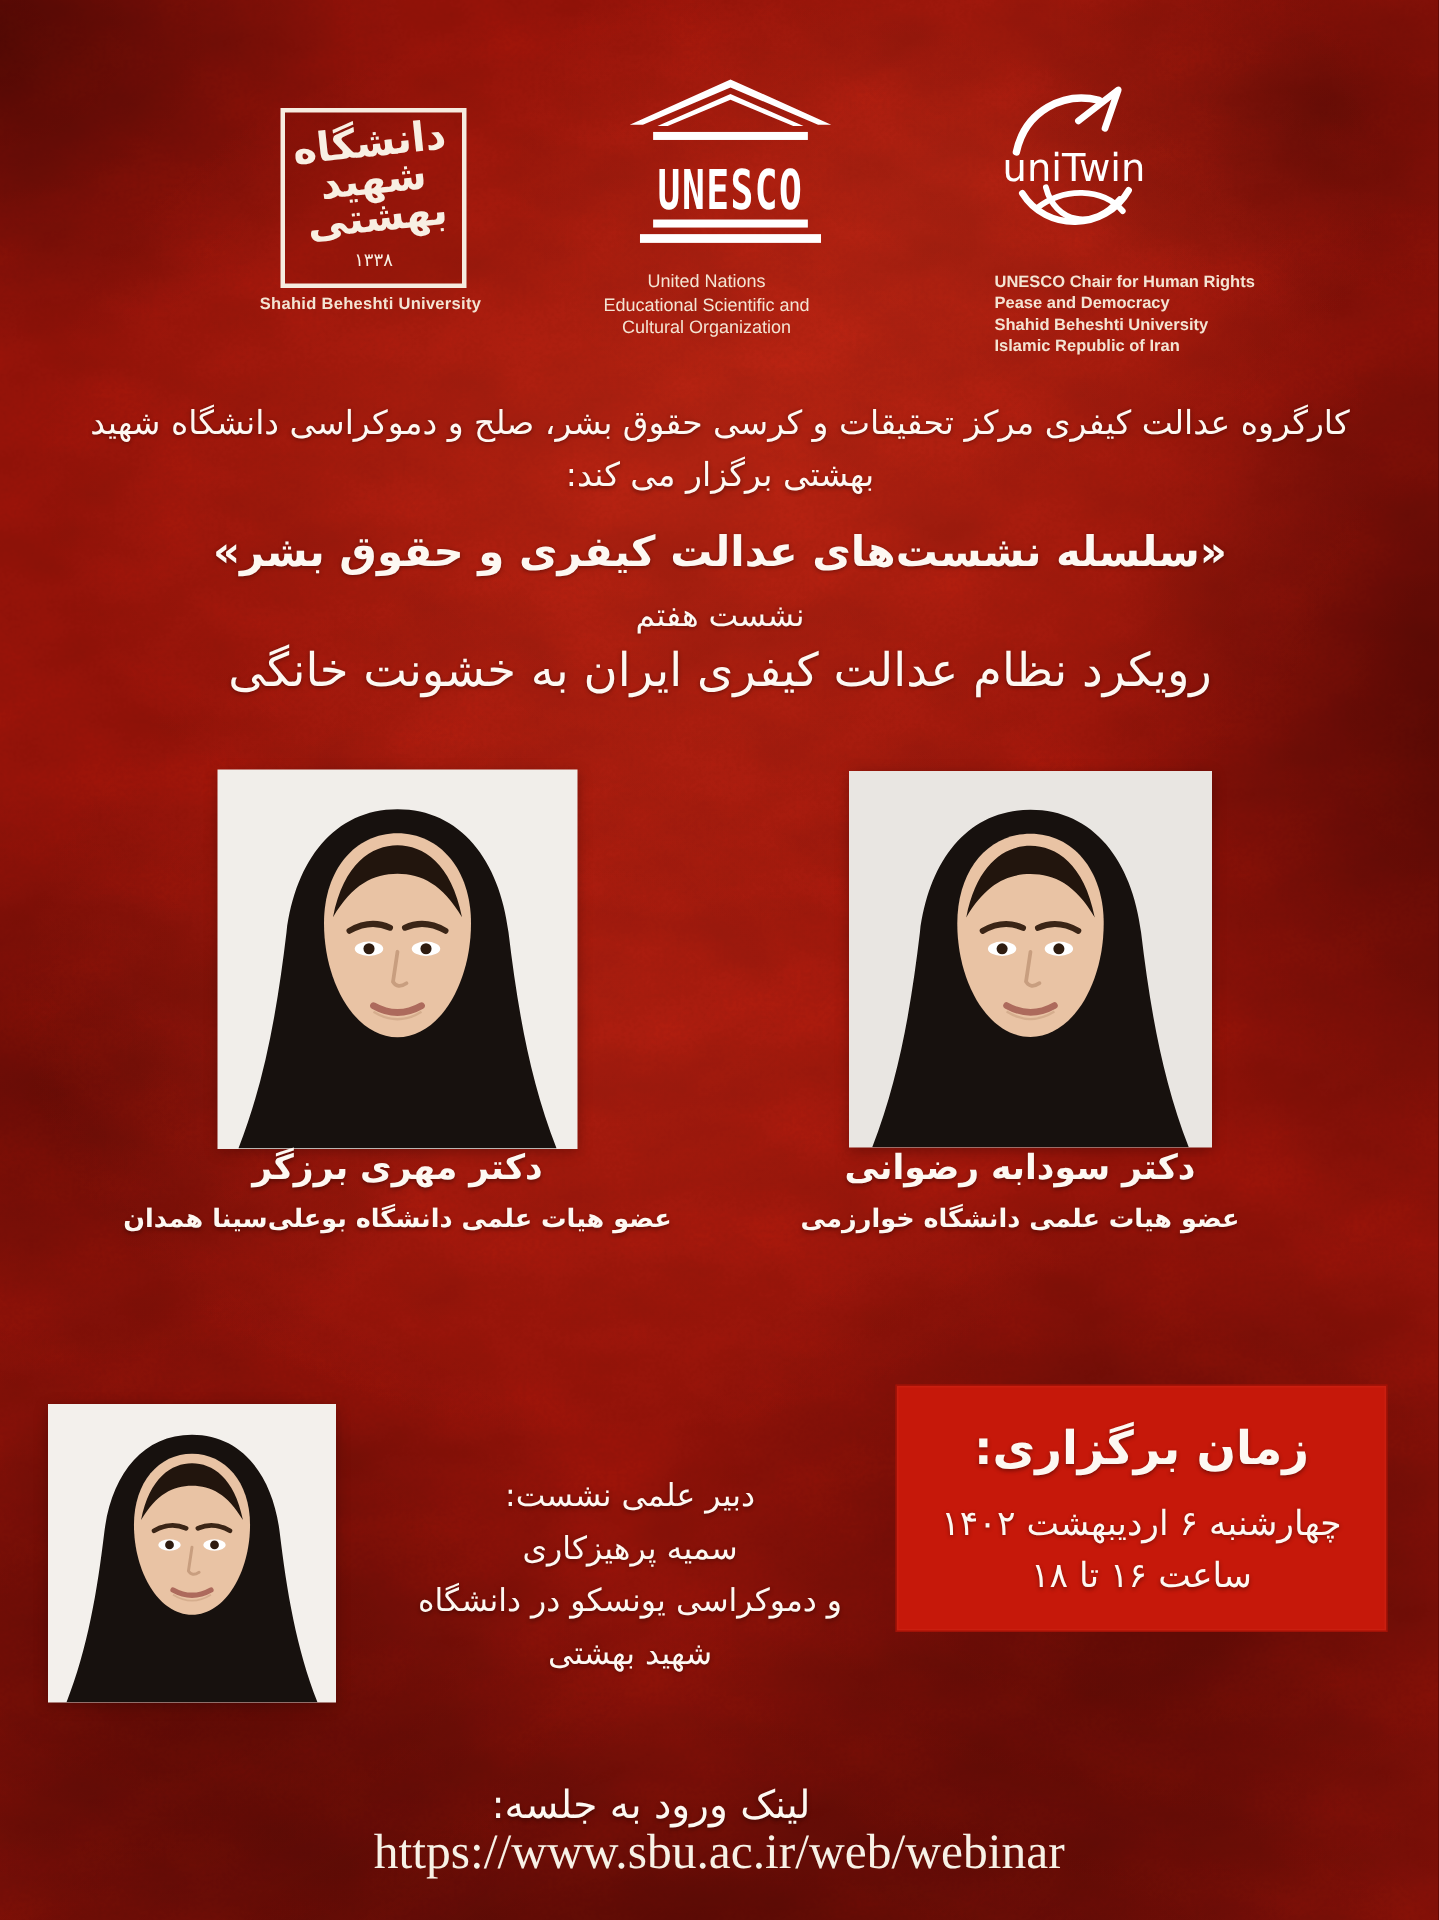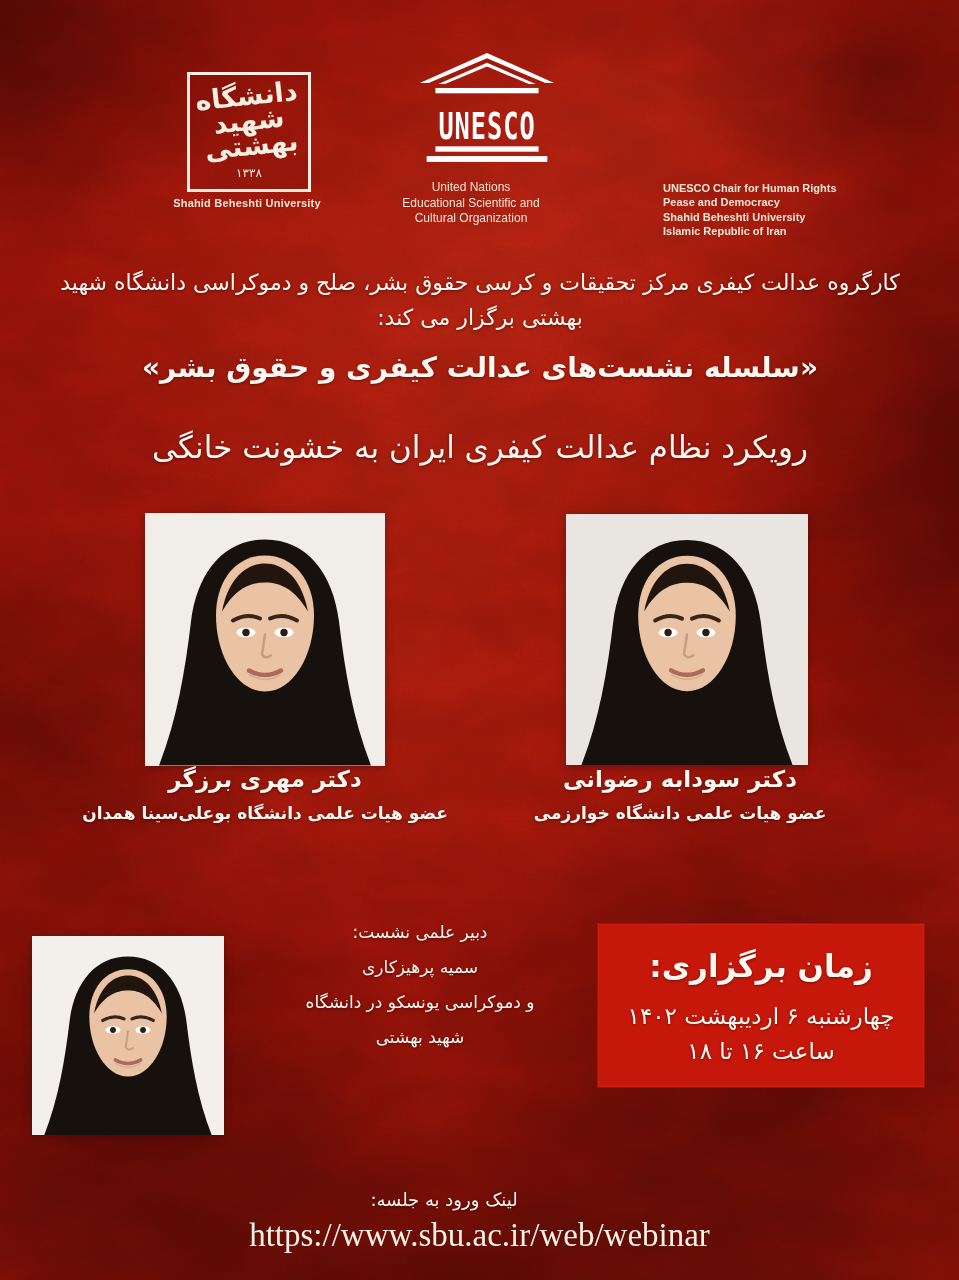--- a/index.html
+++ b/index.html
@@ -56,30 +56,30 @@
   .photo-2{left:566px;top:514px;width:242px;height:251px;background:#e9e6e2;}
   .photo-3{left:32px;top:936px;width:192px;height:199px;background:#f3f0ec;}
 
   .speaker-block{top:768px;line-height:1.0;}
   .speaker-left{left:35px;width:460px;}
   .speaker-right{left:480px;width:400px;}
   .speaker-name{font-size:23px;font-weight:bold;}
   .speaker-affil{font-size:17px;font-weight:bold;margin-top:14px;}
 
   
-  .secretary{left:248px;top:915px;width:344px;font-size:17px;line-height:35px;}
+  .secretary{left:248px;top:980px;width:344px;font-size:21px;line-height:35px;}
   .secretary div{white-space:nowrap;}
 
   .schedule-box{left:597px;top:923px;width:326px;height:163px;background:#c6180a;
     border:1px solid rgba(96,10,4,.35);box-shadow:0 0 0 1px rgba(255,120,90,.08) inset;
     display:flex;flex-direction:column;align-items:center;justify-content:center;}
   .schedule-title{font-size:31px;font-weight:bold;margin-bottom:10px;}
   .schedule-line{font-size:23px;margin-top:9px;}
 
-  .link-label{left:10px;top:1189px;width:868px;font-size:18px;}
+  .link-label{left:0;top:1189px;width:868px;font-size:26px;}
   .link-url{left:0;top:1217px;width:959px;text-align:center;
     font:33px "Liberation Serif",serif;color:#f7f1e6;text-decoration:none;display:block;}
 </style>
 </head>
 <body>
 
 <div class="canvas">
 
   <svg width="0" height="0" style="position:absolute">
     <defs>
@@ -120,29 +120,40 @@
       <rect x="22" y="99" width="106" height="5.5" fill="#fff"></rect>
       <rect x="13" y="109" width="124" height="6" fill="#fff"></rect>
     </svg>
   </div>
   <div class="layer unesco-caption">
     <div>United Nations</div>
     <div>Educational Scientific and</div>
     <div>Cultural Organization</div>
   </div>
 
+  <div class="layer unitwin-logo">
+    <svg viewBox="0 0 130 112">
+      <path d="M26,46 C32,18 58,5 82,11" stroke="#fff" stroke-width="5" fill="none" stroke-linecap="round"></path>
+      <path d="M68,25 L95,4 L86,30" fill="none" stroke="#fff" stroke-width="4.5" stroke-linejoin="round" stroke-linecap="round"></path>
+      <text x="65" y="66" text-anchor="middle" fill="#fff" font-family="DejaVu Sans, sans-serif" font-size="26">uniTwin</text>
+      <path d="M30,74 C46,100 86,100 102,72" stroke="#fff" stroke-width="4.5" fill="none" stroke-linecap="round"></path>
+      <path d="M40,84 C58,70 84,70 98,86" stroke="#fff" stroke-width="4" fill="none" stroke-linecap="round"></path>
+      <path d="M46,70 C52,94 78,100 96,78" stroke="#fff" stroke-width="4" fill="none" stroke-linecap="round"></path>
+    </svg>
+  </div>
   <div class="layer unitwin-caption">
     <div>UNESCO Chair for Human Rights</div>
     <div>Pease and Democracy</div>
     <div>Shahid Beheshti University</div>
     <div>Islamic Republic of Iran</div>
   </div>
 
   <div class="layer intro rtl center shadow">کارگروه عدالت کیفری مرکز تحقیقات و کرسی حقوق بشر، صلح و دموکراسی دانشگاه شهید بهشتی برگزار می کند:</div>
   <div class="layer series-title rtl center shadow">«سلسله نشست‌های عدالت کیفری و حقوق بشر»</div>
+  <div class="layer session-number rtl center shadow">نشست هفتم</div>
   <div class="layer session-title rtl center shadow">رویکرد نظام عدالت کیفری ایران به خشونت خانگی</div>
 
   <div class="layer photo photo-1">
     <svg viewBox="0 0 240 252">
         <use href="#portrait"></use>
       </svg>
   </div>
   <div class="layer photo photo-2">
     <svg viewBox="0 0 240 252">
         <use href="#portrait"></use>

